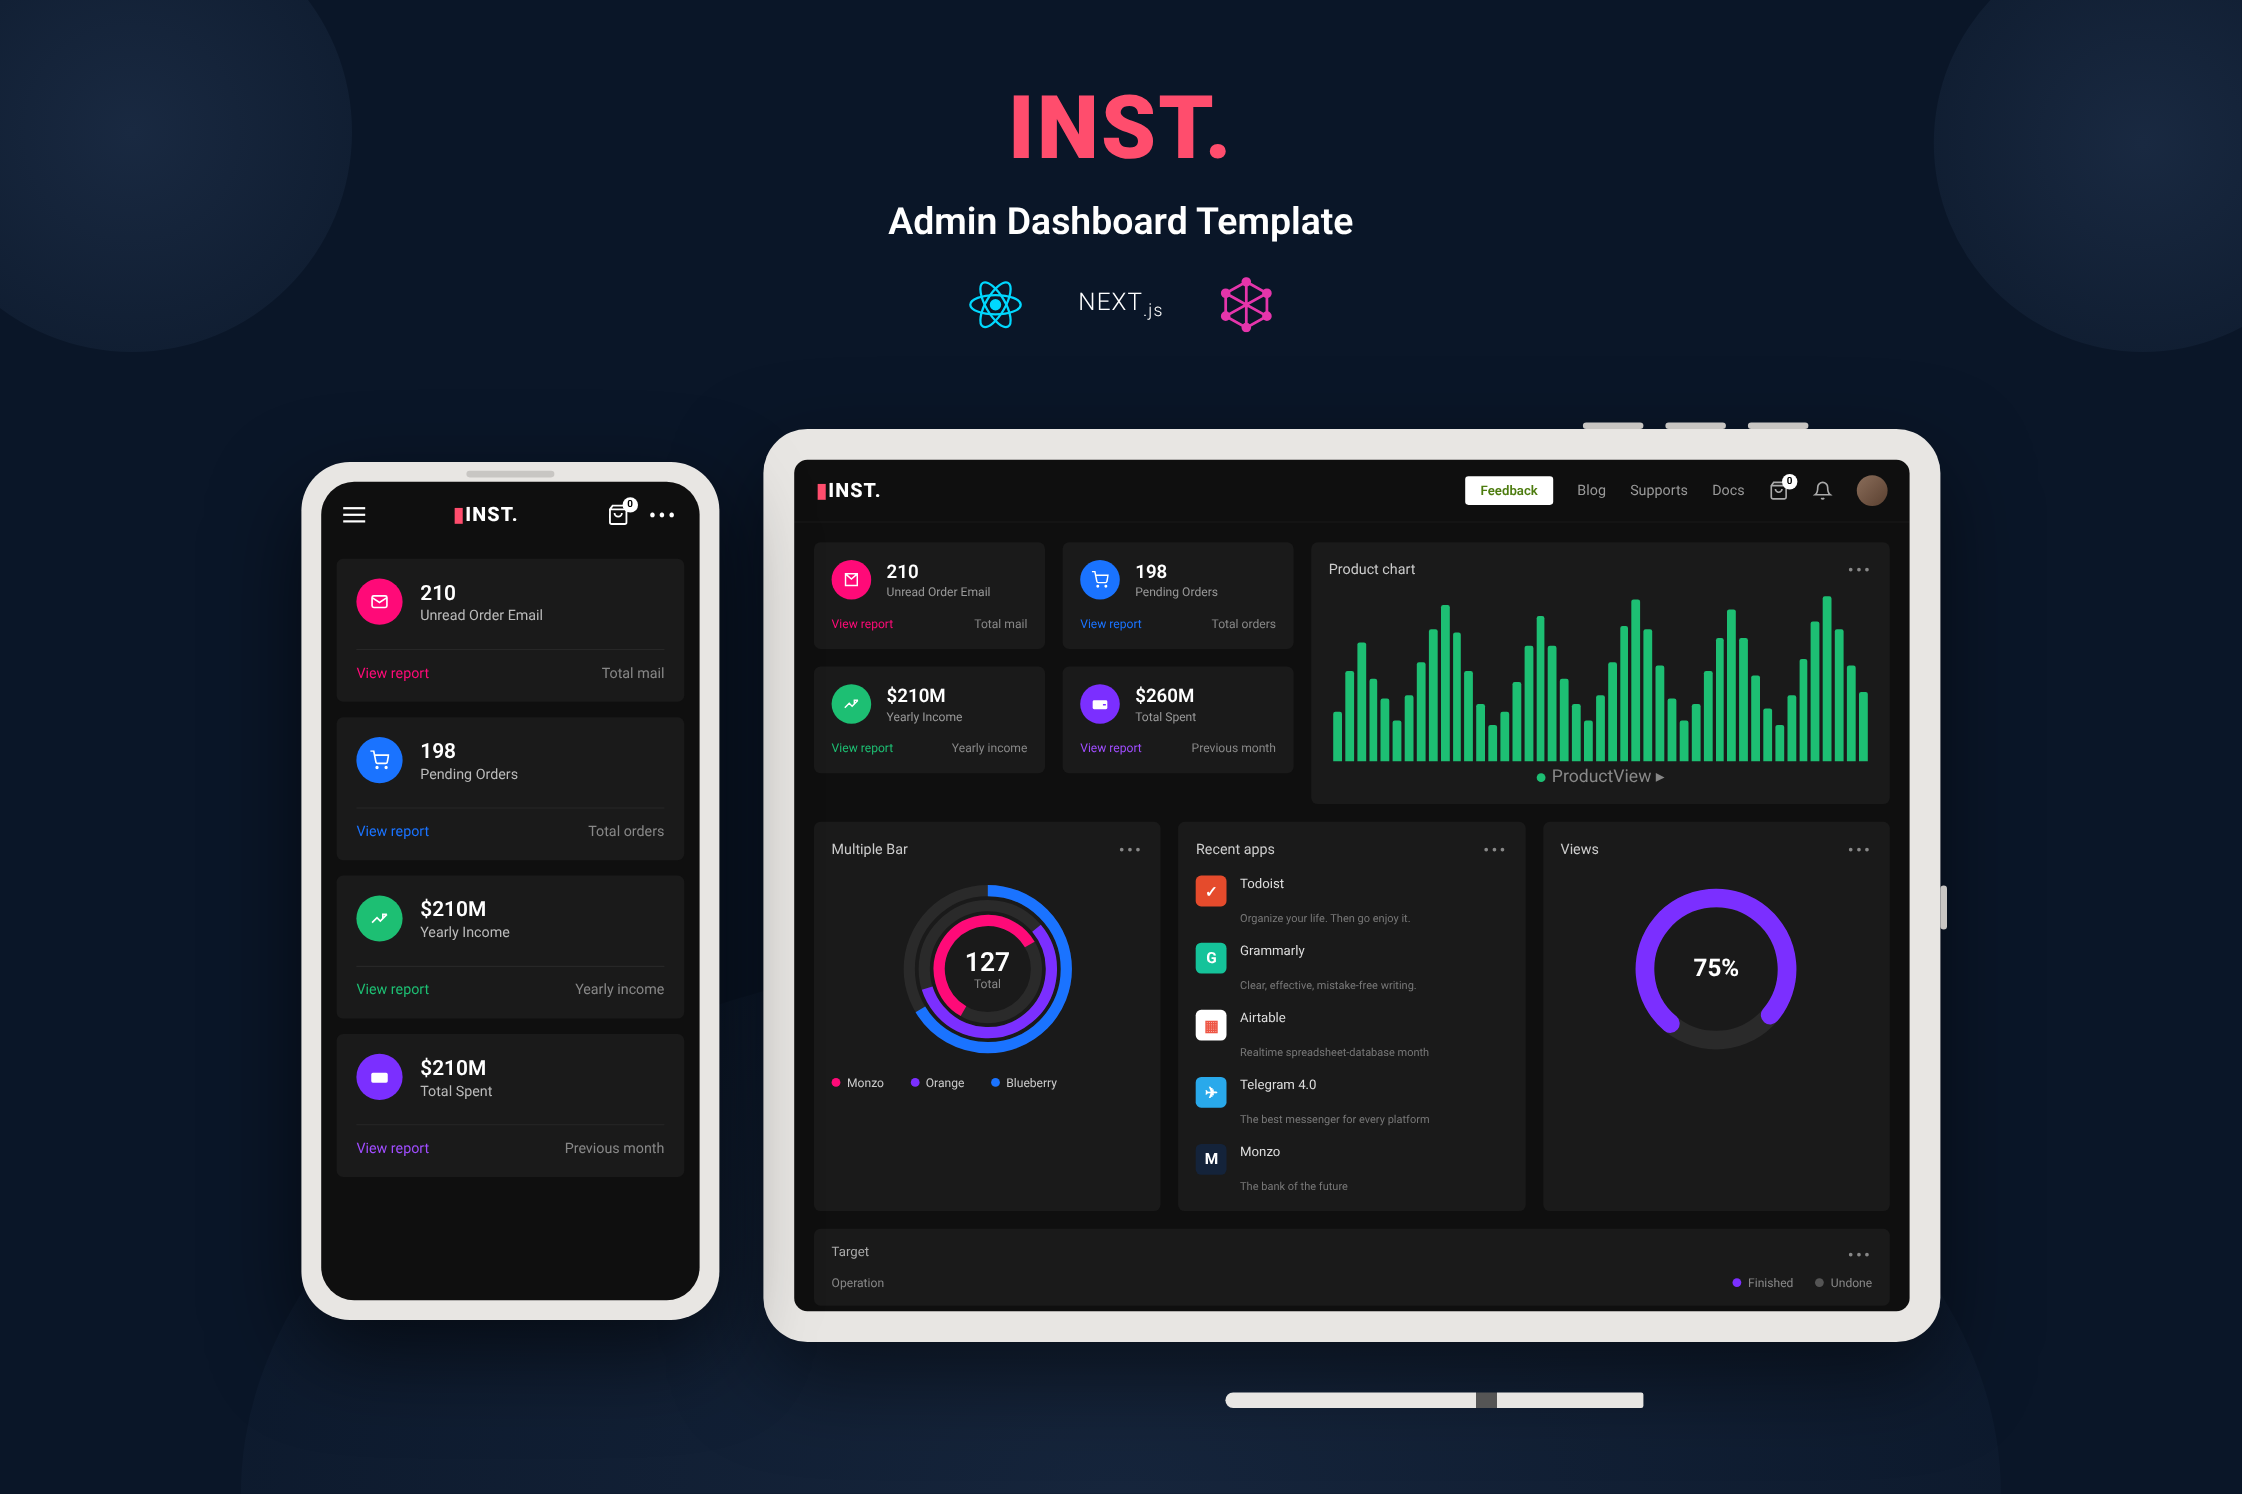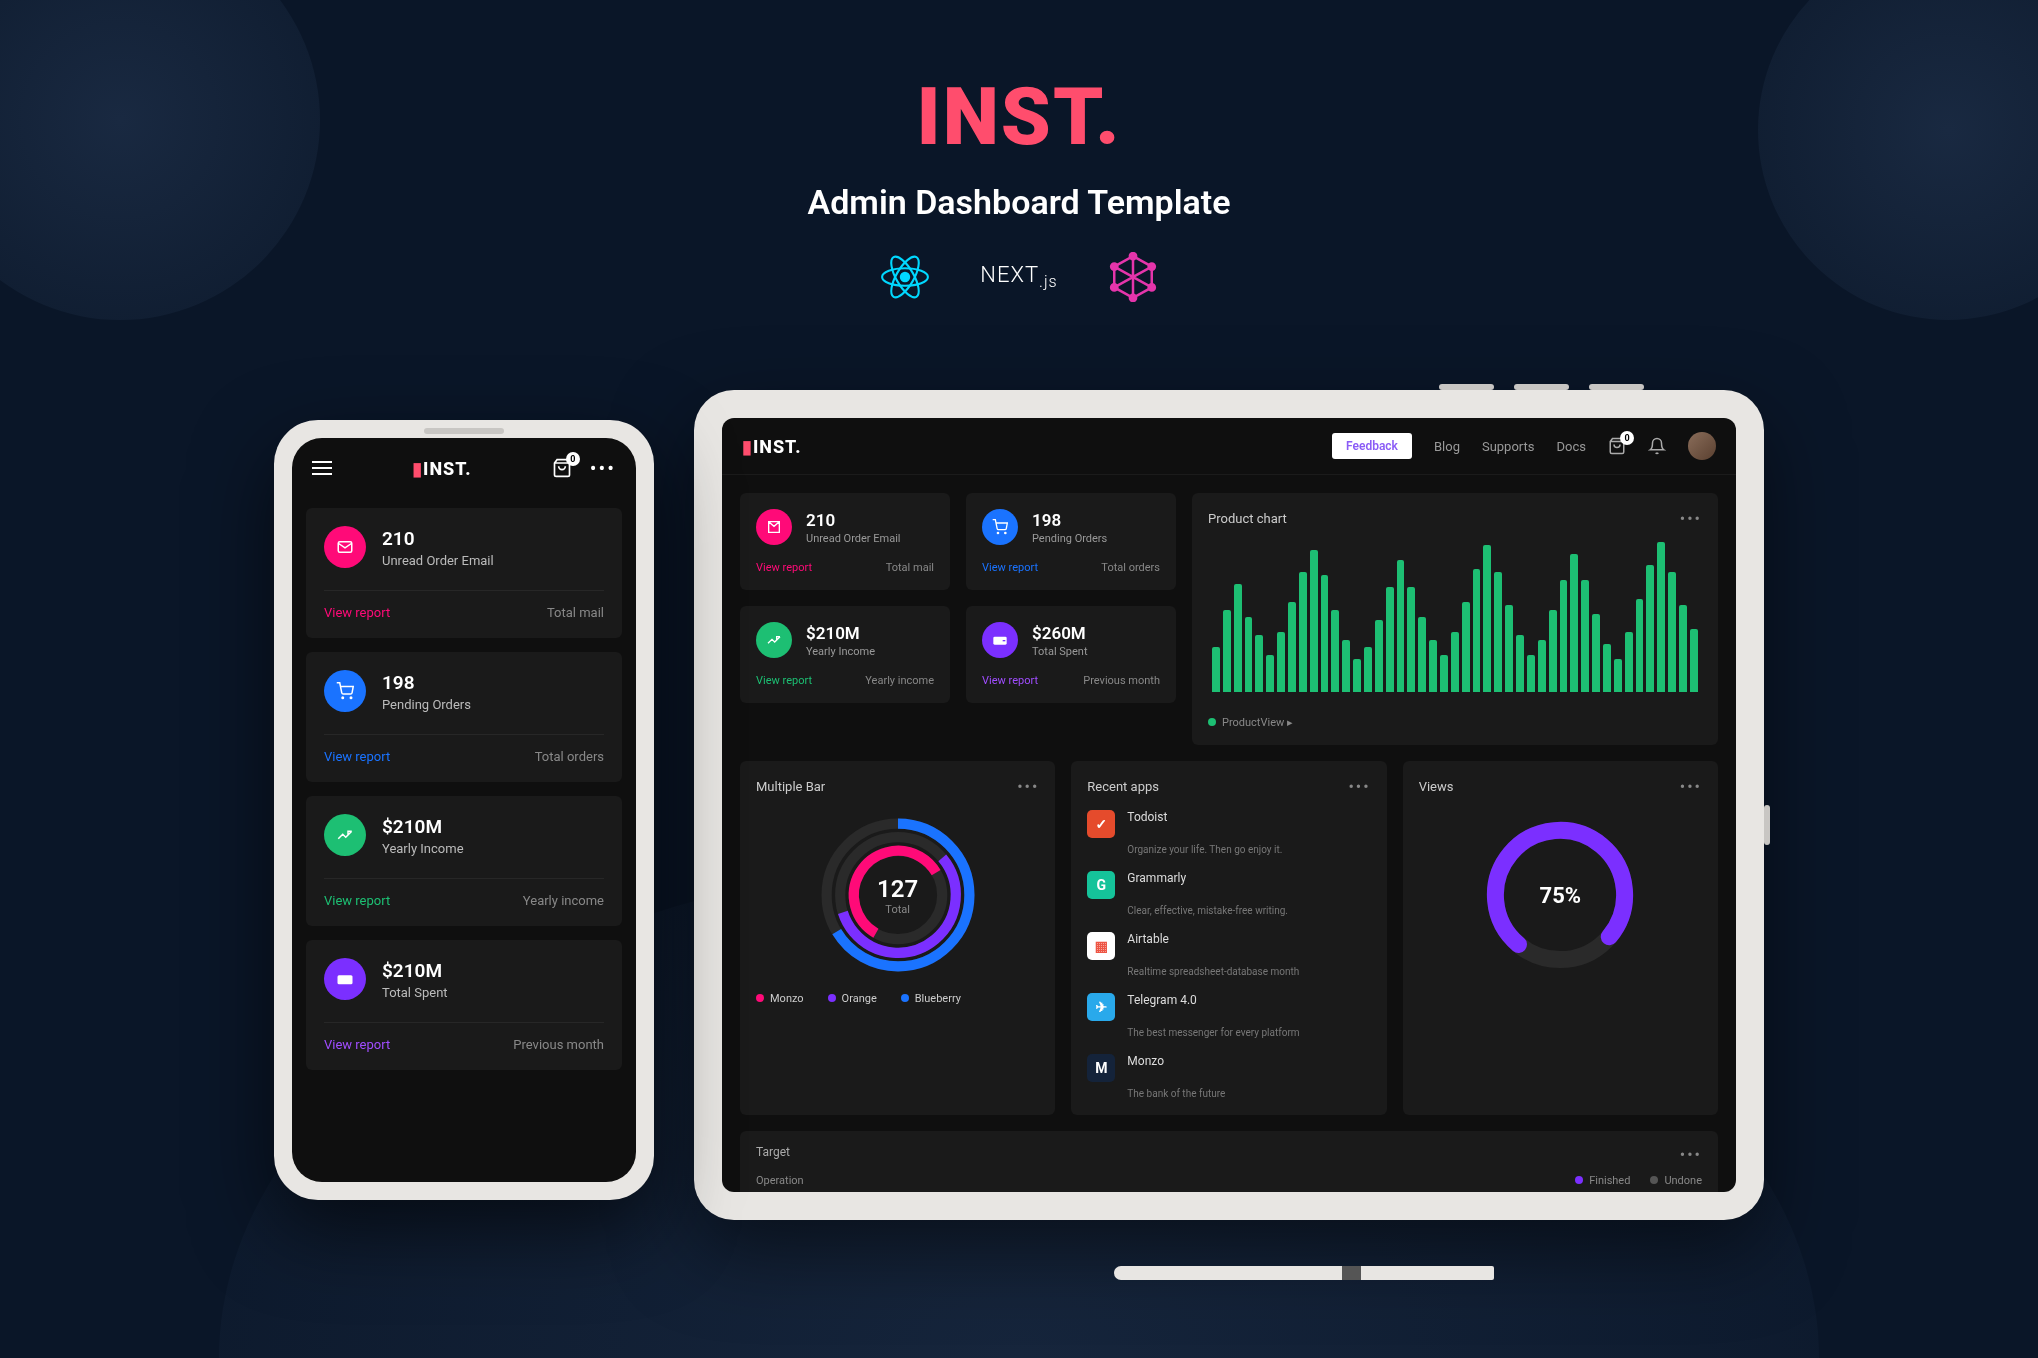--- a/index.html
+++ b/index.html
@@ -20,21 +20,21 @@
 .tablet-home{position:absolute;right:-6px;top:50%;width:6px;height:40px;background:#c8c6c3;border-radius:3px}
 .tablet-screen{width:100%;height:100%;background:#0f0f0f;border-radius:12px;overflow:hidden;display:flex;flex-direction:column}
 .phone-frame{position:absolute;top:30px;left:0;width:380px;height:780px;background:#e8e6e3;border-radius:44px;padding:18px;box-shadow:0 30px 80px rgba(0,0,0,.6);z-index:10}
 .phone-notch{position:absolute;top:8px;left:50%;transform:translateX(-50%);width:80px;height:6px;background:#c8c6c3;border-radius:3px}
 .phone-screen{width:100%;height:100%;background:#0f0f0f;border-radius:30px;overflow:hidden;display:flex;flex-direction:column}
 .pencil{position:absolute;bottom:-30px;right:270px;width:380px;height:14px;background:linear-gradient(90deg,#e8e6e3 0%,#e8e6e3 60%,#555 60%,#555 65%,#e8e6e3 65%);border-radius:7px 2px 2px 7px}
 .topbar{display:flex;align-items:center;justify-content:space-between;padding:14px 20px;border-bottom:1px solid rgba(255,255,255,.05)}
 .brand{font-size:18px;font-weight:800;letter-spacing:1px}
 .brand-accent{color:#ff4d6d}
 .top-right{display:flex;align-items:center;gap:22px;font-size:13px;color:#999}
-.feedback-btn{background:#fff;color:#8b5cf6;padding:6px 14px;border-radius:3px;font-size:12px;font-weight:600}
+.feedback-btn{background:#fff;color:#4d7c0f;padding:6px 14px;border-radius:3px;font-size:12px;font-weight:600}
 .top-link{cursor:pointer}
 .cart-ico{position:relative}
 .cart-badge{position:absolute;top:-6px;right:-8px;background:#fff;color:#000;font-size:9px;width:14px;height:14px;border-radius:50%;display:flex;align-items:center;justify-content:center;font-weight:700}
 .avatar{width:28px;height:28px;border-radius:50%;background:linear-gradient(135deg,#8a6d5a,#5a4030)}
 .tabs{display:flex;gap:26px;padding:0 20px;border-bottom:1px solid rgba(255,255,255,.05)}
 .tab{font-size:13px;color:#888;padding:12px 0;cursor:pointer}
 .tab.active{color:#fff;border-bottom:2px solid #fff}
 .content{flex:1;padding:18px;overflow:hidden}
 .grid-top{display:grid;grid-template-columns:210px 210px 1fr;gap:16px}
 .stat-col{display:flex;flex-direction:column;gap:16px}
@@ -52,21 +52,21 @@
 .vr-pink{color:#ff0a78}
 .vr-blue{color:#1a73ff}
 .vr-green{color:#1dbf73}
 .vr-purple{color:#a04dff}
 .stat-r{color:#888}
 .card-head{display:flex;justify-content:space-between;align-items:center;margin-bottom:14px}
 .card-title{font-size:13px;color:#ccc}
 .dots{color:#888;font-size:16px;letter-spacing:2px}
 .chart-bars{display:flex;align-items:flex-end;gap:3px;height:150px;padding:0 4px}
 .bar{flex:1;background:#1dbf73;border-radius:2px 2px 0 0}
-.chart-legend{display:flex;justify-content:flex-start;margin-top:24px;font-size:11px;color:#888}
+.chart-legend{display:flex;justify-content:center;margin-top:4px;font-size:16px;color:#888}
 .leg-dot{display:inline-block;width:8px;height:8px;border-radius:50%;margin-right:6px}
 .grid-bot{display:grid;grid-template-columns:1fr 1fr 1fr;gap:16px;margin-top:16px}
 .donut-wrap{position:relative;width:170px;height:170px;margin:10px auto}
 .donut-center{position:absolute;top:50%;left:50%;transform:translate(-50%,-50%);text-align:center}
 .donut-num{font-size:24px;font-weight:600}
 .donut-lb{font-size:11px;color:#888}
 .donut-leg{display:flex;gap:24px;margin-top:12px;font-size:11px;color:#ccc}
 .app-list{display:flex;flex-direction:column;gap:16px}
 .app-item{display:flex;gap:12px;align-items:flex-start}
 .app-ico{width:28px;height:28px;border-radius:5px;flex-shrink:0;display:flex;align-items:center;justify-content:center;font-size:14px;font-weight:700}

